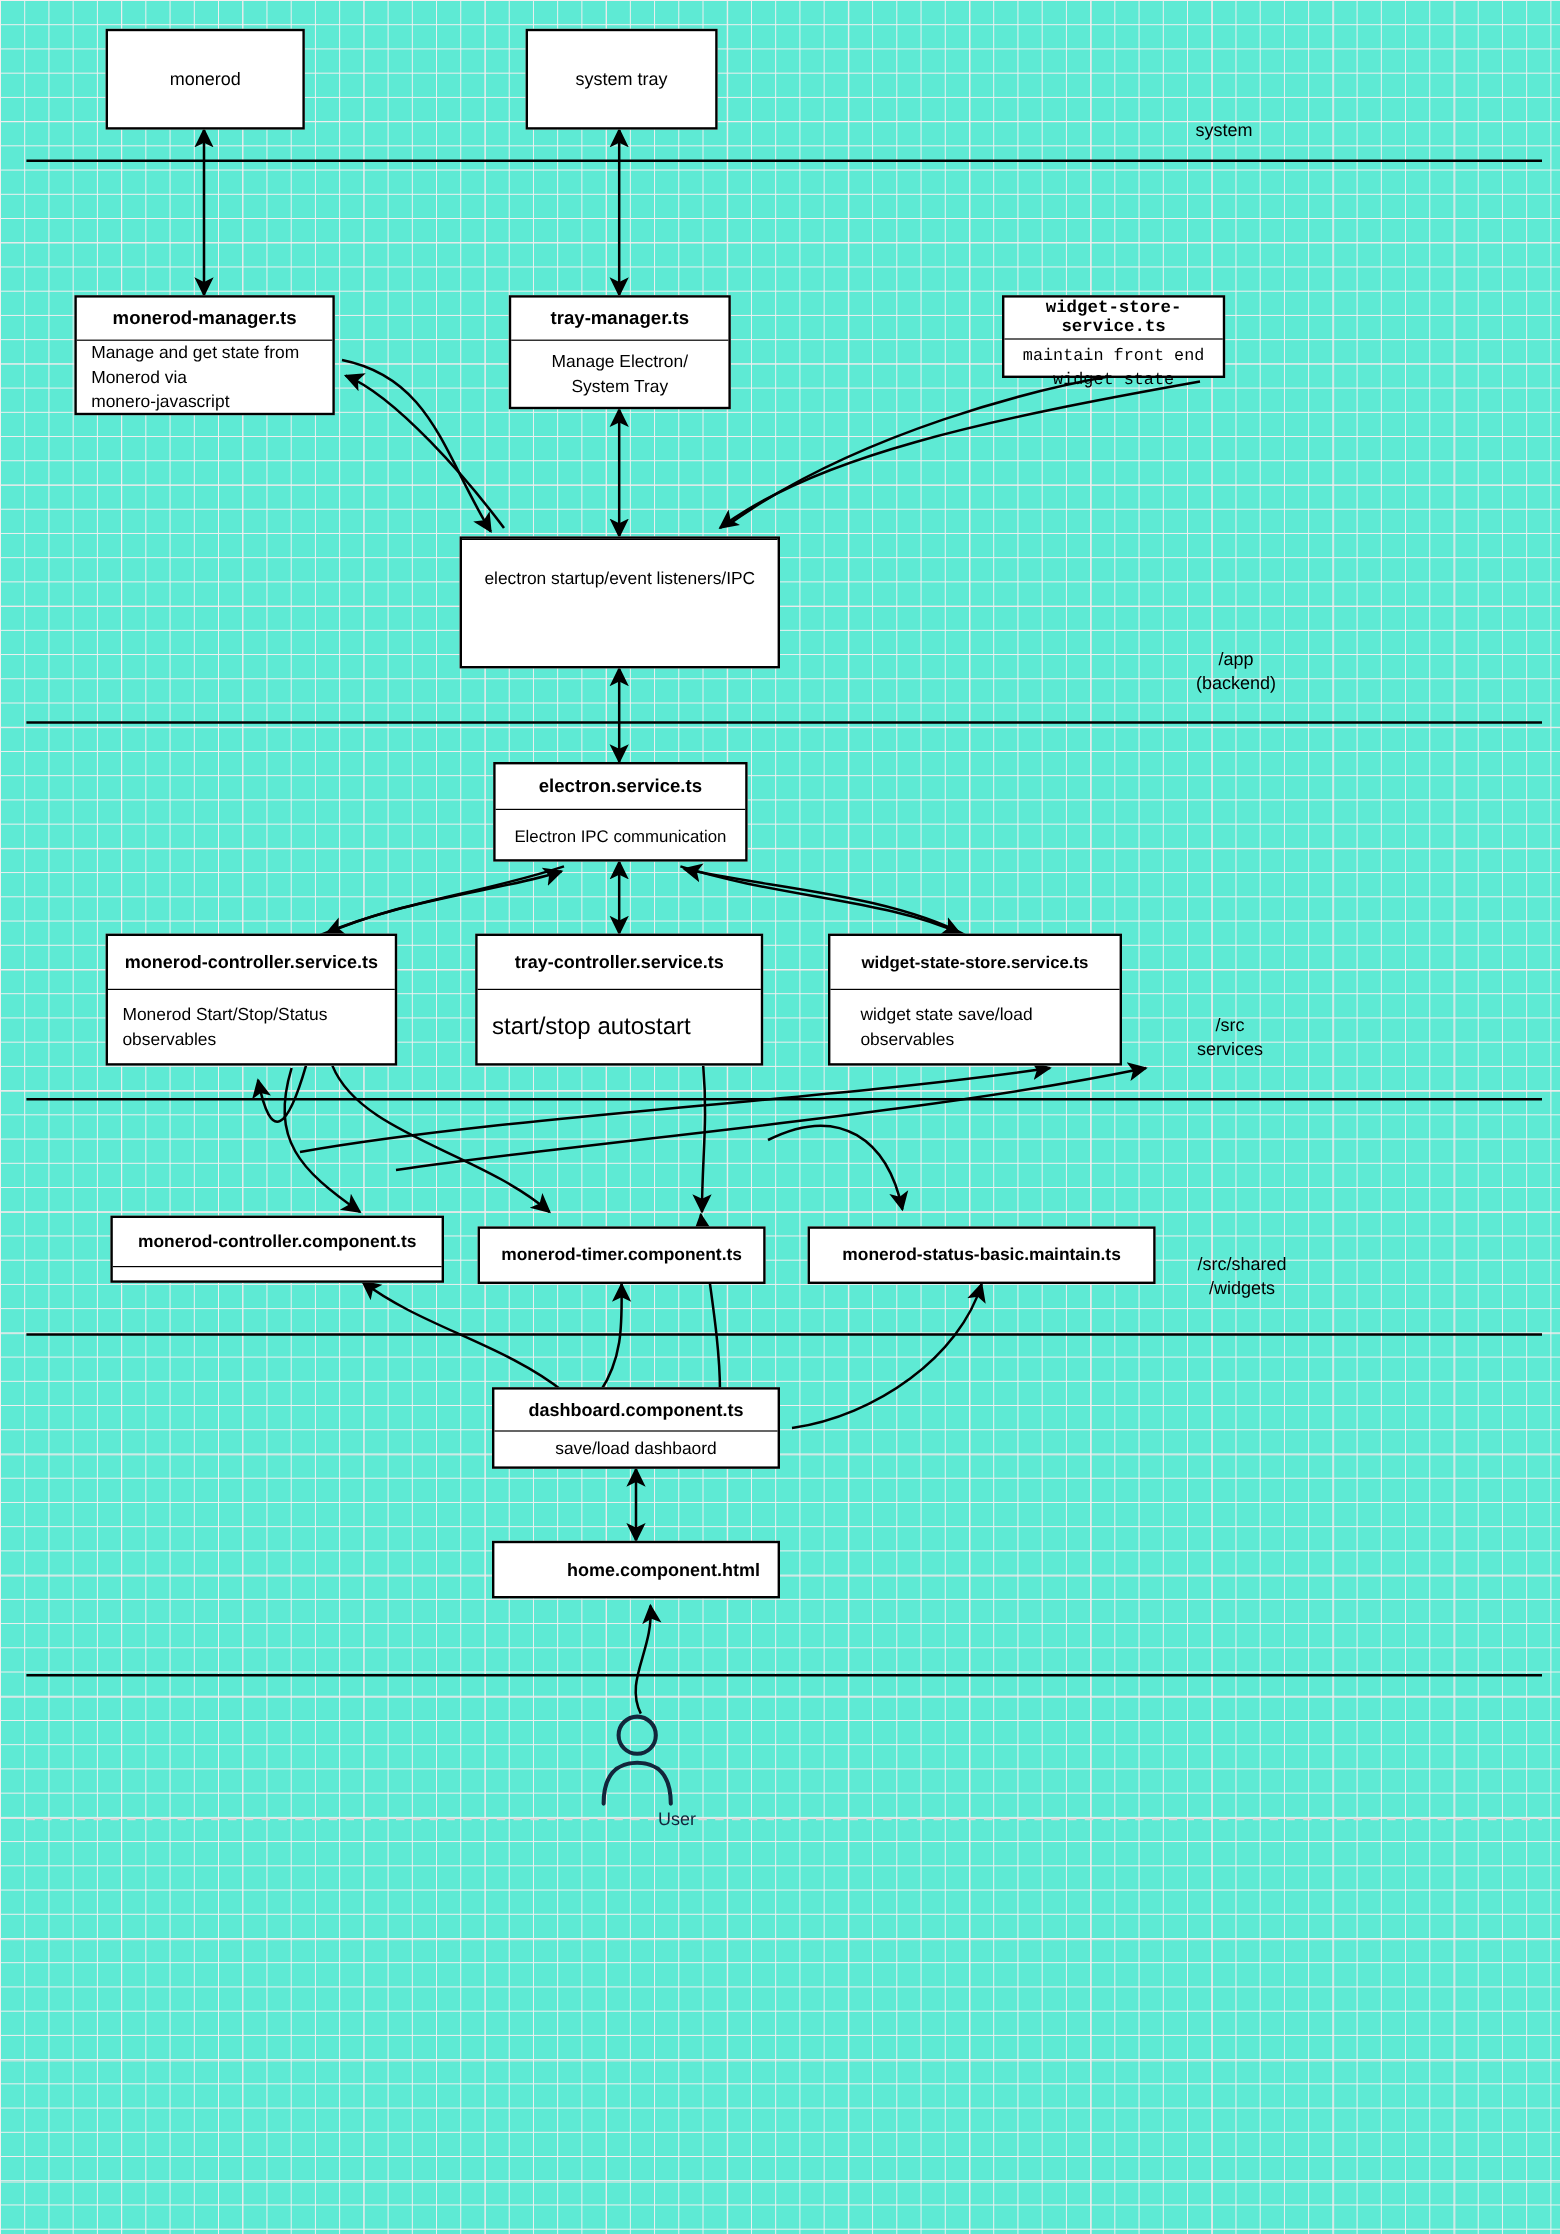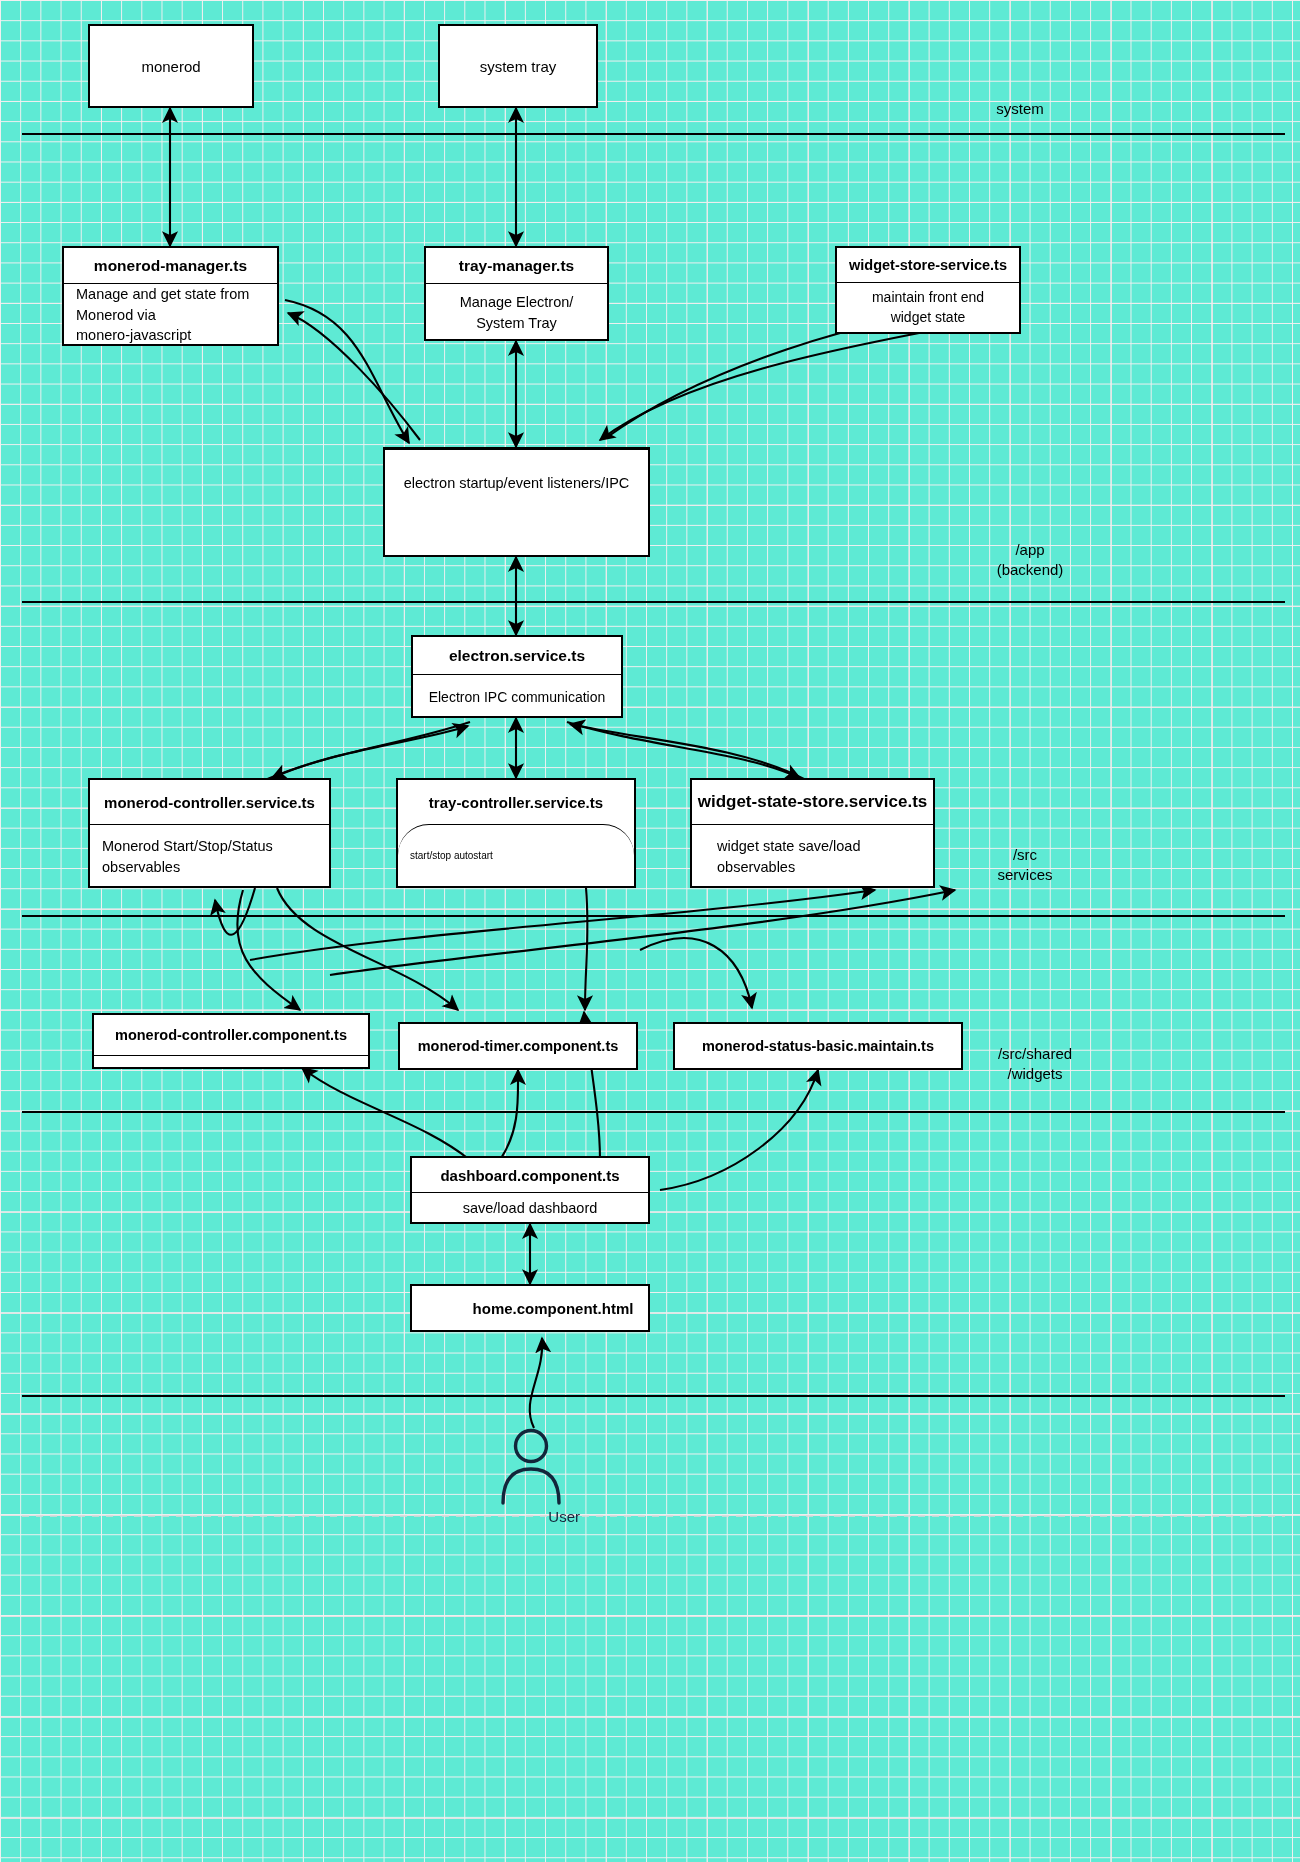--- a/index.html
+++ b/index.html
@@ -102,21 +102,21 @@
 System Tray</div>
   </div>
 
   <div class="node" style="left:62px;top:246px;width:217px;height:100px;">
     <div class="hdr" style="height:35px;font-size:15.5px;">monerod-manager.ts</div>
     <div class="bdy l" style="height:63px;font-size:14.5px;white-space:pre-line;line-height:1.42;">Manage and get state from
  Monerod via
 monero-javascript</div>
   </div>
 
-  <div class="node" style="left:835px;top:246px;width:186px;height:88px;">
+  <div class="node" style="left:835px;top:246px;width:186px;height:69px;font-family:Liberation Mono, monospace;">
     <div class="hdr" style="height:34px;font-size:14.5px;">widget-store-service.ts</div>
     <div class="bdy c" style="height:50px;font-size:14px;white-space:pre-line;line-height:1.42;">maintain front end
 widget state</div>
   </div>
 
   <div class="node" style="left:383px;top:447px;width:267px;height:110px;">
     <div class="bdy c" style="height:67px;font-size:14.5px;">electron startup/event listeners/IPC</div>
   </div>
 
   <div class="node" style="left:411px;top:635px;width:212px;height:83px;">
@@ -125,25 +125,25 @@
   </div>
 
   <div class="node" style="left:88px;top:778px;width:243px;height:110px;">
     <div class="hdr" style="height:44px;font-size:15px;">monerod-controller.service.ts</div>
     <div class="bdy l" style="height:64px;font-size:14.5px;white-space:pre-line;line-height:1.42;">Monerod Start/Stop/Status
 observables</div>
   </div>
 
   <div class="node" style="left:396px;top:778px;width:240px;height:110px;">
     <div class="hdr" style="height:44px;font-size:15px;">tray-controller.service.ts</div>
-    <div class="bdy l" style="height:64px;font-size:10px;white-space:pre-line;line-height:1.42;border-radius:31px;">start/stop autostart</div>
+    <div class="bdy l" style="height:64px;font-size:20px;white-space:pre-line;line-height:1.42;">start/stop autostart</div>
   </div>
 
   <div class="node" style="left:690px;top:778px;width:245px;height:110px;">
-    <div class="hdr" style="height:44px;font-size:17px;">widget-state-store.service.ts</div>
+    <div class="hdr" style="height:44px;font-size:14px;">widget-state-store.service.ts</div>
     <div class="bdy l" style="height:64px;font-size:14.5px;white-space:pre-line;line-height:1.42;padding-left:25px;">widget state save/load
 observables</div>
   </div>
 
   <div class="node" style="left:92px;top:1013px;width:278px;height:56px;">
     <div class="hdr" style="height:40px;font-size:14.5px;">monerod-controller.component.ts</div>
     <div class="bdy c" style="height:14px;font-size:13px;"></div>
   </div>
 
   <div class="node single" style="left:398px;top:1022px;width:240px;height:48px;">

